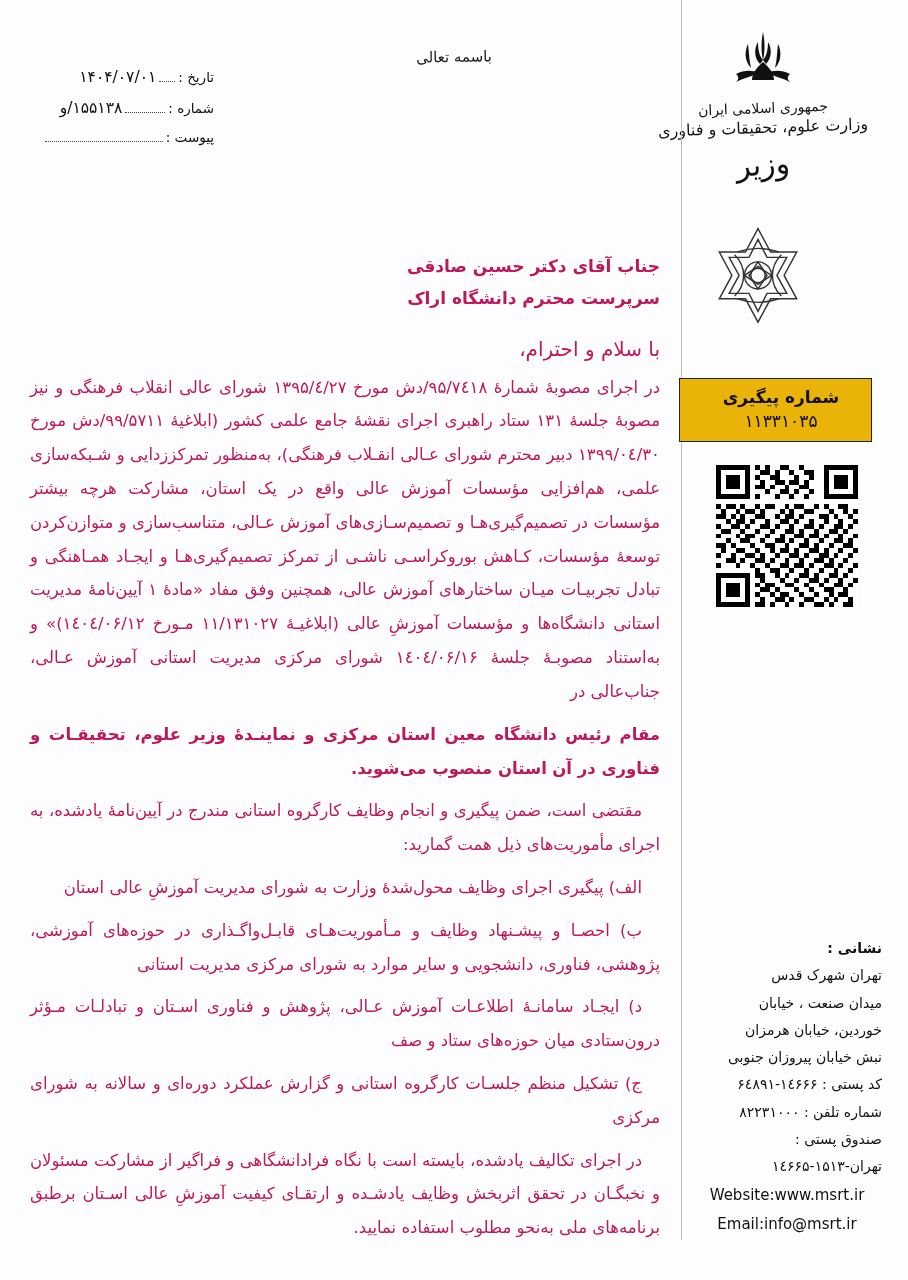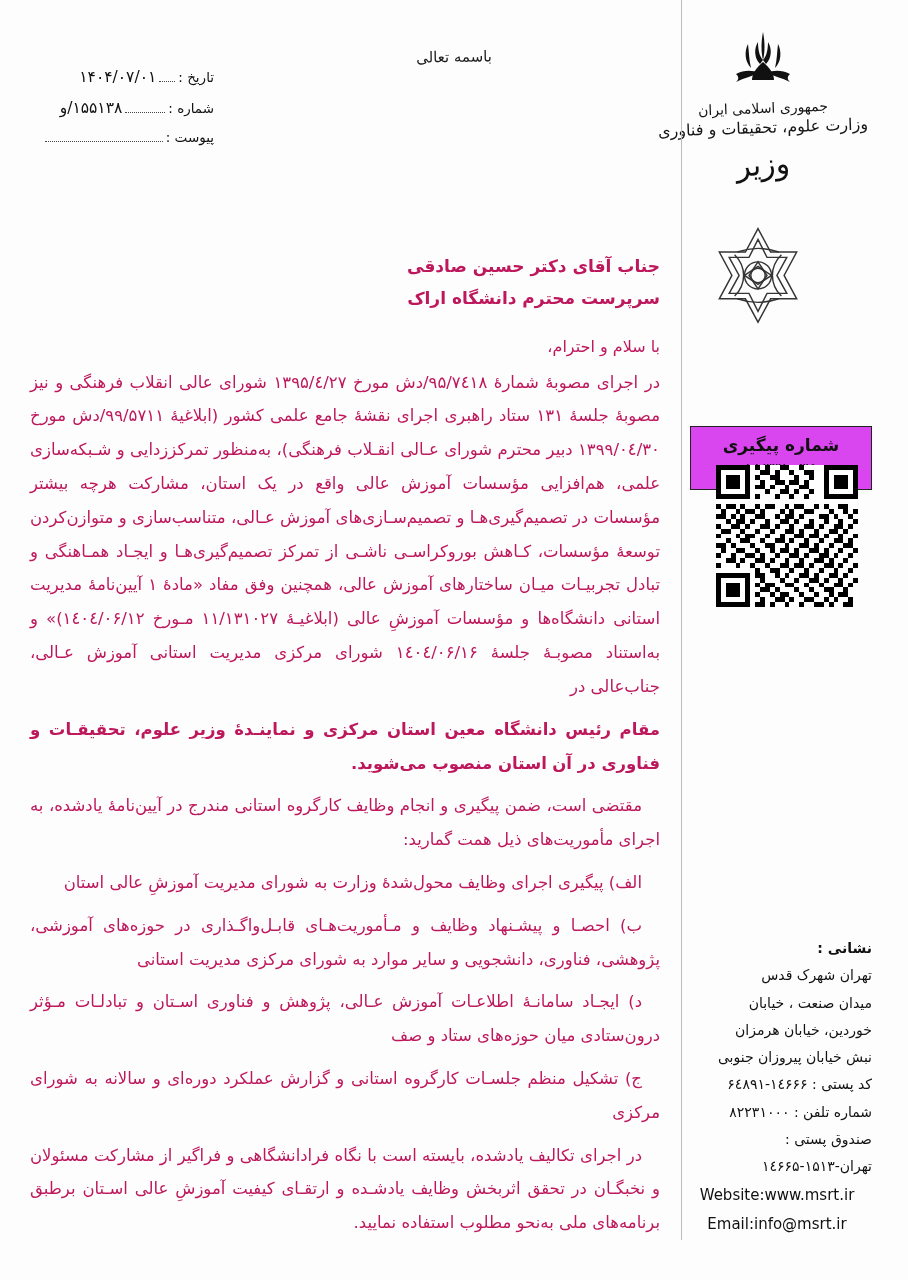--- a/index.html
+++ b/index.html
@@ -112,24 +112,23 @@
     opacity: 0.85;
   }
 
   
   .tracking-box {
     position: absolute;
     top: 378px;
     right: 36px;
     width: 168px;
     border: 1.5px solid #222;
-    padding: 8px 6px 10px 6px;
+    padding: 8px 6px 10px 17px;
     text-align: center;
-    background: #d946ef;
-    margin-top: 48px;
+    background: #eab308;
   }
   .tracking-title {
     font-size: 17px;
     font-weight: bold;
     margin-bottom: 4px;
     letter-spacing: 0.5px;
   }
   .tracking-number {
     font-size: 17px;
     letter-spacing: 1.5px;
@@ -149,21 +148,21 @@
     right: 226px;
     width: 1px;
     height: 1240px;
     background: #bdbdbd;
   }
 
   
   .address {
     position: absolute;
     top: 935px;
-    right: 36px;
+    right: 26px;
     width: 190px;
     text-align: right;
     direction: rtl;
     font-size: 14px;
     line-height: 1.95;
     color: #111;
   }
   .address .lbl { font-weight: bold; }
   .address .row { white-space: normal; }
   .address .web {
@@ -183,21 +182,21 @@
     text-align: justify;
     color: #be185d;
   }
   .addressee {
     font-size: 17px;
     font-weight: bold;
     line-height: 1.9;
     margin-bottom: 22px;
   }
   .salutation {
-    font-size: 16px;
+    font-size: 20px;
     margin-bottom: 10px;
   }
   .para {
     font-size: 16.5px;
     line-height: 2.05;
     margin-bottom: 9px;
     text-align: justify;
     text-justify: inter-word;
   }
   .para.indent { text-indent: 18px; }

